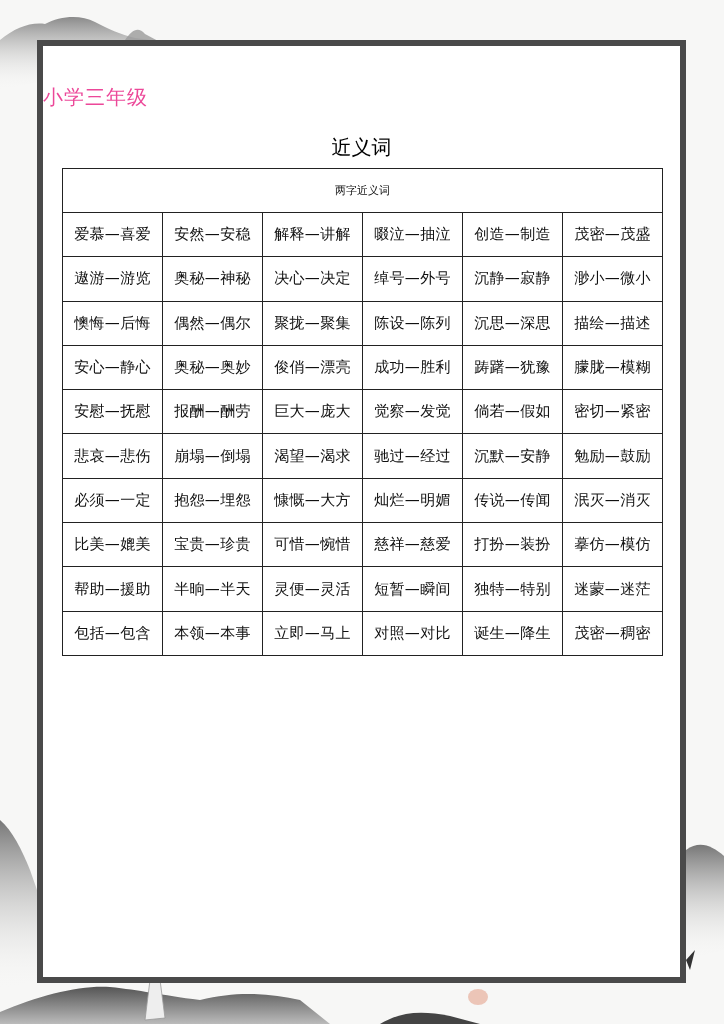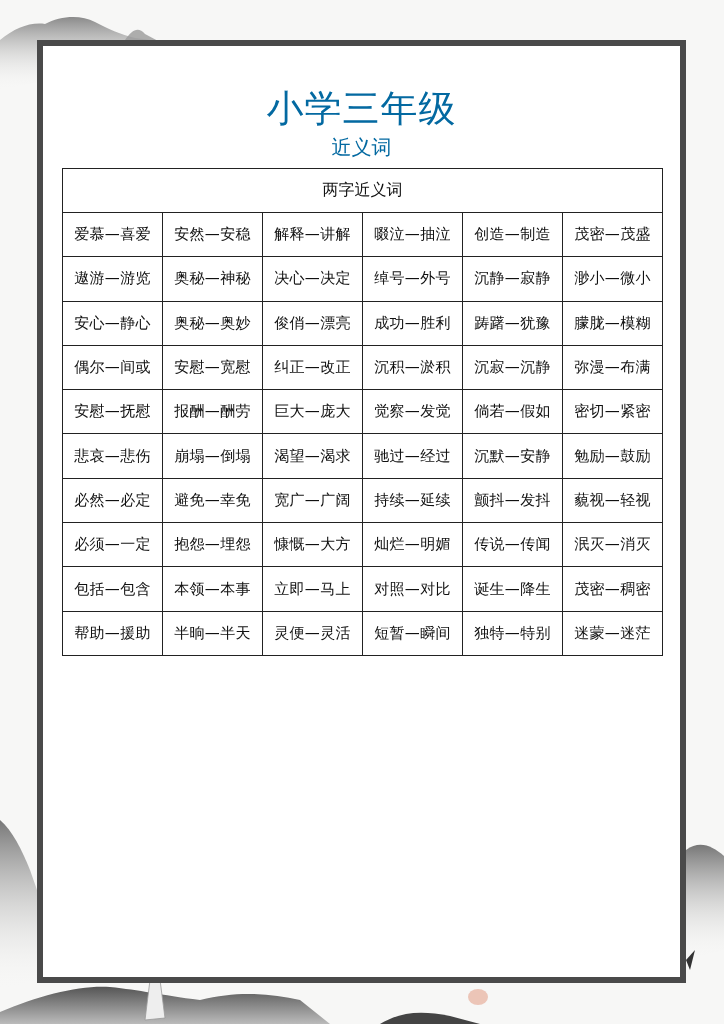--- a/index.html
+++ b/index.html
@@ -7,36 +7,36 @@
     width:724px; height:1024px; position:relative; overflow:hidden;
     background:#f7f7f6;
     font-family:"DejaVu Sans", sans-serif;
   }
   .mtn { position:absolute; pointer-events:none; }
   .frame {
     position:absolute; left:37px; top:40px; width:637px; height:931px;
     border:6px solid #4a4a4a; background:#ffffff;
   }
   .title {
-    position:absolute; left:0; right:0; top:38px; text-align:center;
-    font-size:37px; color:#0369a1; letter-spacing:1px;
+    position:absolute; left:0; right:0; top:38px; text-align:left;
+    font-size:20px; color:#ec4899; letter-spacing:1px;
   }
   .subtitle {
     position:absolute; left:0; right:0; top:88px; text-align:center;
-    font-size:20px; color:#0369a1;
+    font-size:20px; color:#000000;
   }
   table.syn {
     position:absolute; left:19px; top:122px; width:601px;
     border-collapse:collapse; table-layout:fixed;
   }
   table.syn td, table.syn th {
     border:1.5px solid #222; text-align:center; color:#111;
     font-weight:normal; white-space:nowrap; padding:0;
   }
-  table.syn th { height:43px; font-size:16px; }
+  table.syn th { height:43px; font-size:11px; }
   table.syn td { height:43.3px; font-size:15px; letter-spacing:0.3px; }
 </style>
 </head>
 <body>
 
 <svg class="mtn" style="left:0;top:0" width="220" height="120" viewBox="0 0 220 120">
   <defs>
     <linearGradient id="g1" x1="0" y1="0" x2="0" y2="1">
       <stop offset="0" stop-color="#8a8a8a"></stop>
         <stop offset="1" stop-color="#f7f7f6" stop-opacity="0"></stop>
@@ -86,78 +86,78 @@
         </tr>
         <tr>
           <td>遨游—游览</td>
           <td>奥秘—神秘</td>
           <td>决心—决定</td>
           <td>绰号—外号</td>
           <td>沉静—寂静</td>
           <td>渺小—微小</td>
         </tr>
         <tr>
+          <td>懊悔—后悔</td>
+          <td>偶然—偶尔</td>
+          <td>聚拢—聚集</td>
+          <td>陈设—陈列</td>
+          <td>沉思—深思</td>
+          <td>描绘—描述</td>
+        </tr>
+        <tr>
           <td>安心—静心</td>
           <td>奥秘—奥妙</td>
           <td>俊俏—漂亮</td>
           <td>成功—胜利</td>
           <td>踌躇—犹豫</td>
           <td>朦胧—模糊</td>
-        </tr>
-        <tr>
-          <td>偶尔—间或</td>
-          <td>安慰—宽慰</td>
-          <td>纠正—改正</td>
-          <td>沉积—淤积</td>
-          <td>沉寂—沉静</td>
-          <td>弥漫—布满</td>
         </tr>
         <tr>
           <td>安慰—抚慰</td>
           <td>报酬—酬劳</td>
           <td>巨大—庞大</td>
           <td>觉察—发觉</td>
           <td>倘若—假如</td>
           <td>密切—紧密</td>
         </tr>
         <tr>
           <td>悲哀—悲伤</td>
           <td>崩塌—倒塌</td>
           <td>渴望—渴求</td>
           <td>驰过—经过</td>
           <td>沉默—安静</td>
           <td>勉励—鼓励</td>
         </tr>
         <tr>
-          <td>必然—必定</td>
-          <td>避免—幸免</td>
-          <td>宽广—广阔</td>
-          <td>持续—延续</td>
-          <td>颤抖—发抖</td>
-          <td>藐视—轻视</td>
-        </tr>
-        <tr>
           <td>必须—一定</td>
           <td>抱怨—埋怨</td>
           <td>慷慨—大方</td>
           <td>灿烂—明媚</td>
           <td>传说—传闻</td>
           <td>泯灭—消灭</td>
+        </tr>
+        <tr>
+          <td>比美—媲美</td>
+          <td>宝贵—珍贵</td>
+          <td>可惜—惋惜</td>
+          <td>慈祥—慈爱</td>
+          <td>打扮—装扮</td>
+          <td>摹仿—模仿</td>
+        </tr>
+        <tr>
+          <td>帮助—援助</td>
+          <td>半晌—半天</td>
+          <td>灵便—灵活</td>
+          <td>短暂—瞬间</td>
+          <td>独特—特别</td>
+          <td>迷蒙—迷茫</td>
         </tr>
         <tr>
           <td>包括—包含</td>
           <td>本领—本事</td>
           <td>立即—马上</td>
           <td>对照—对比</td>
           <td>诞生—降生</td>
           <td>茂密—稠密</td>
         </tr>
-        <tr>
-          <td>帮助—援助</td>
-          <td>半晌—半天</td>
-          <td>灵便—灵活</td>
-          <td>短暂—瞬间</td>
-          <td>独特—特别</td>
-          <td>迷蒙—迷茫</td>
-        </tr>
       </tbody>
   </table>
 </div>
 
 </body></html>

